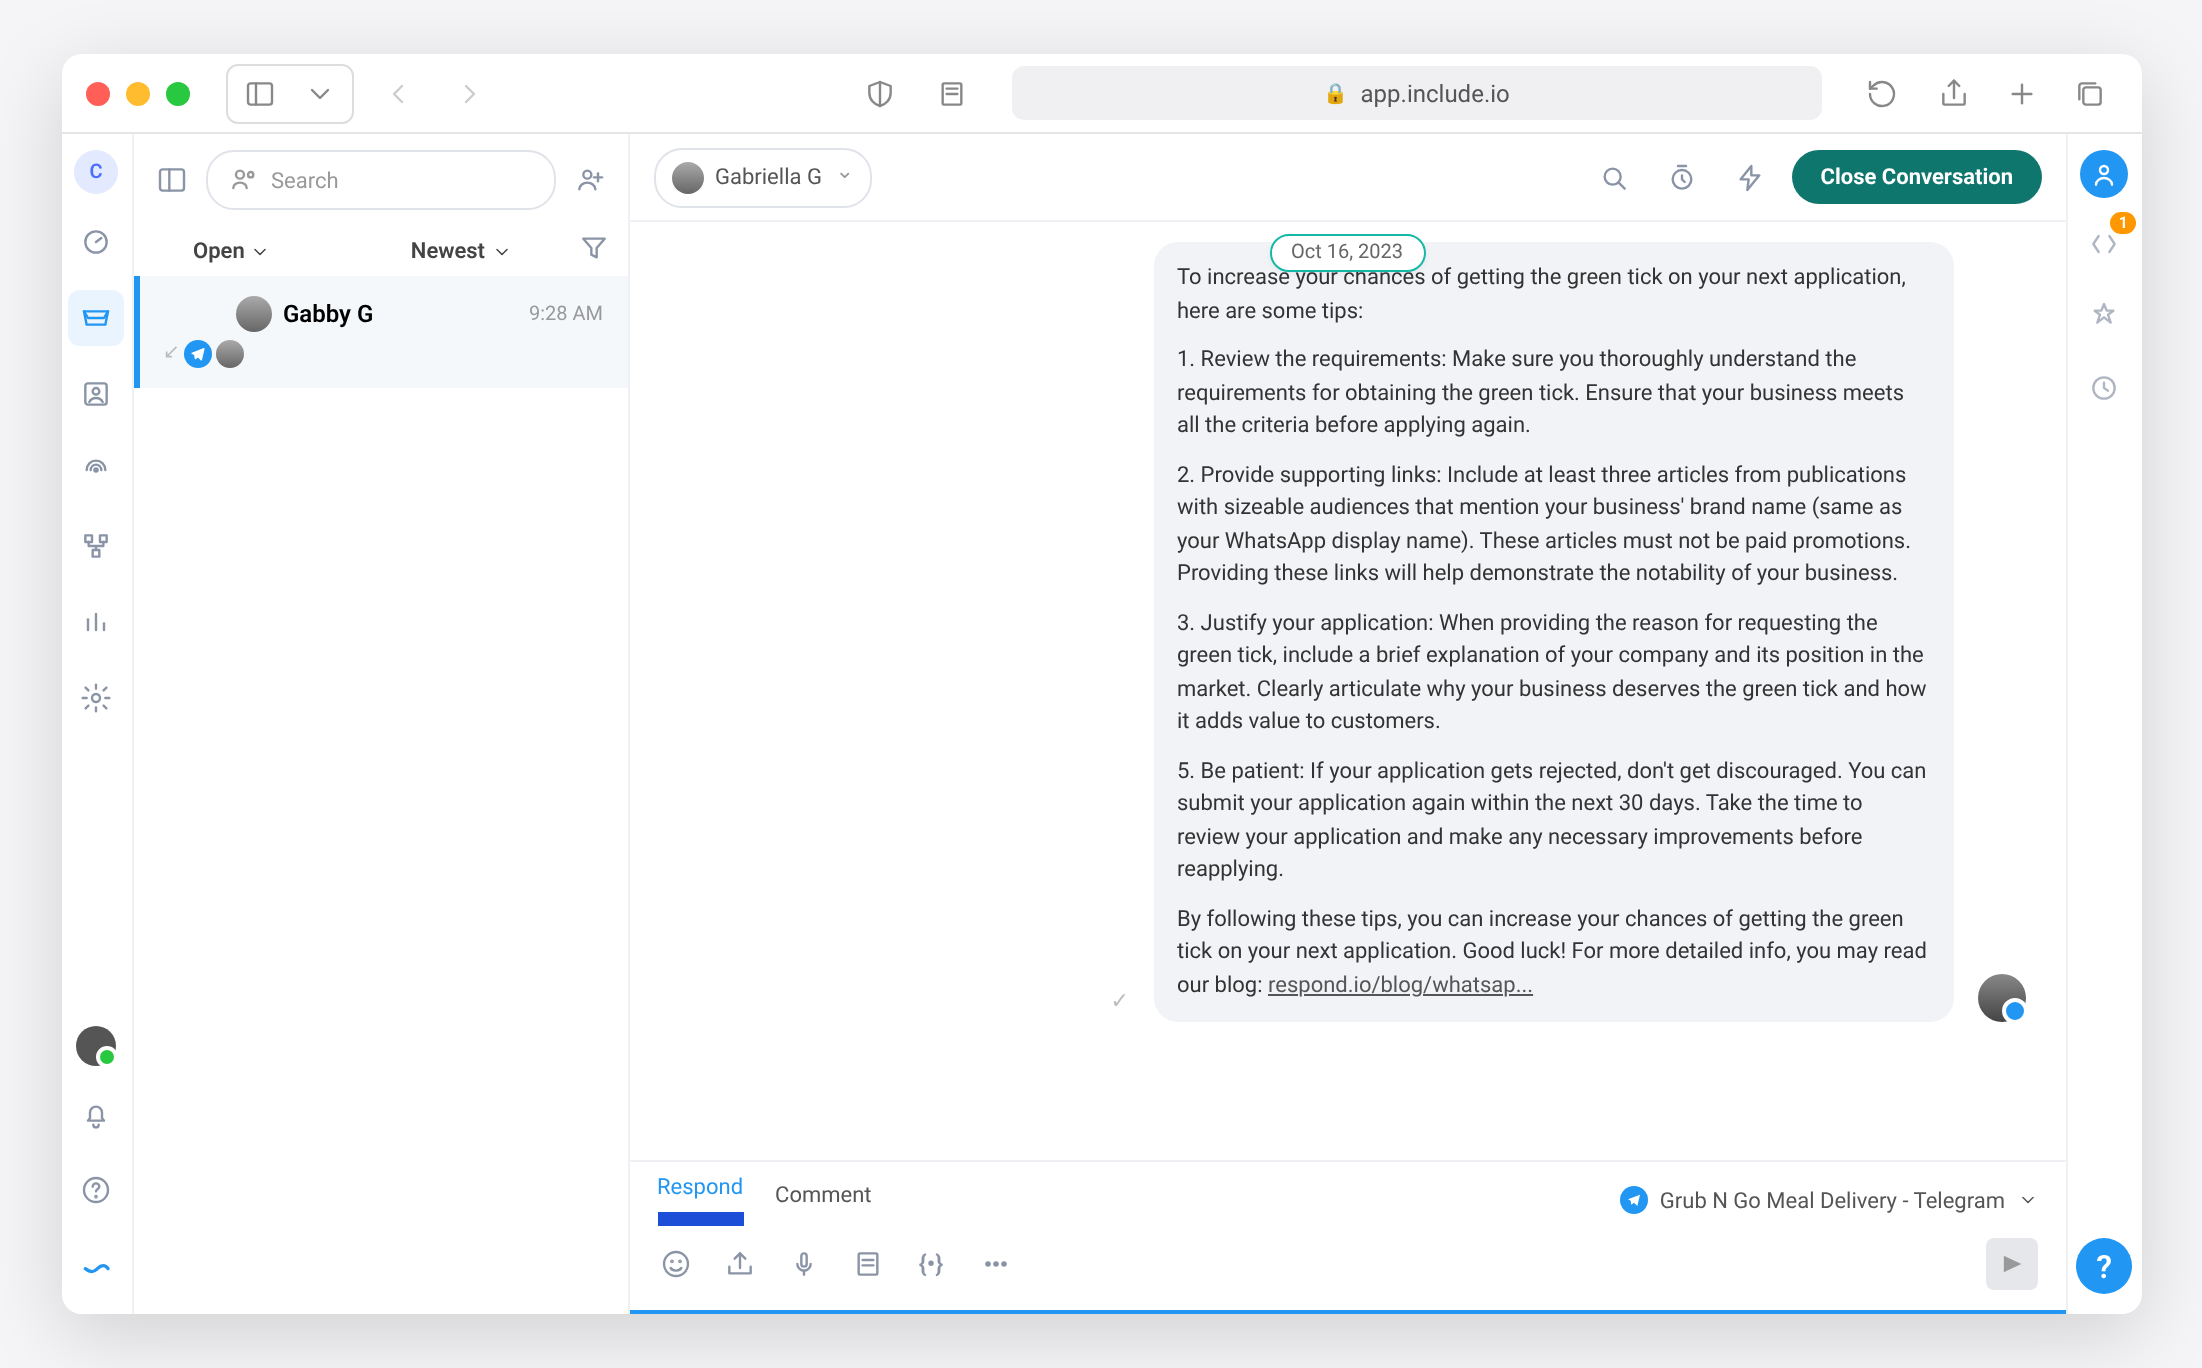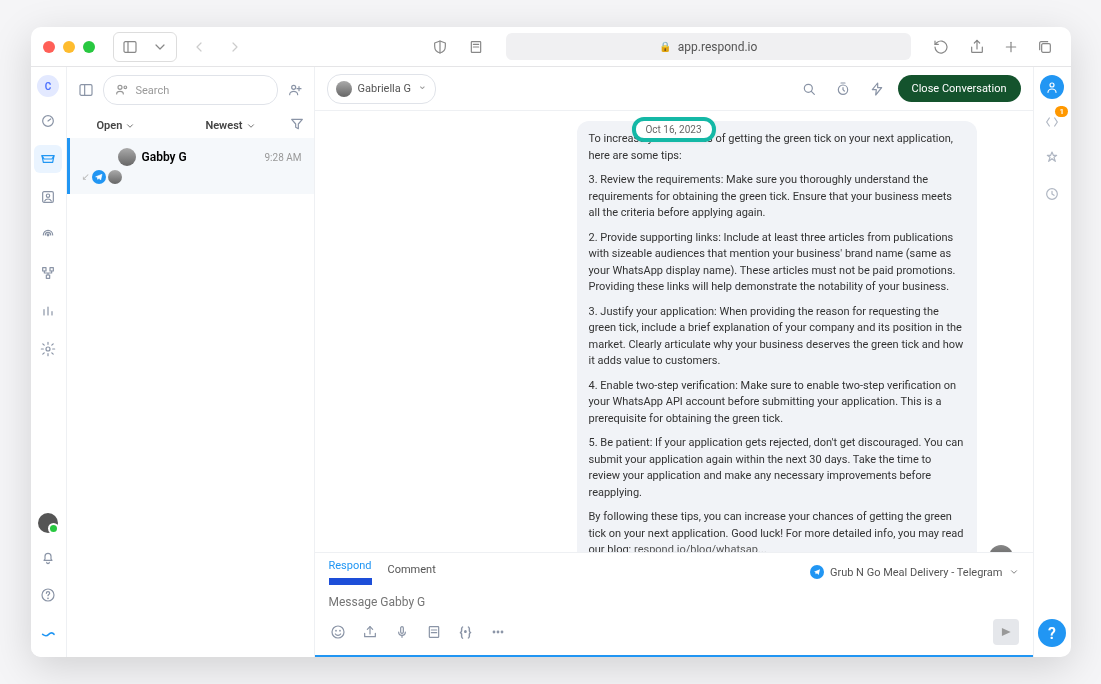--- a/index.html
+++ b/index.html
@@ -49,24 +49,24 @@
 .preview-icons { display:flex; gap:2px; align-items:center; }
 .chip-ico { width:14px; height:14px; border-radius:50%; display:inline-flex;align-items:center;justify-content:center;font-size:9px;color:#fff; }
 .chip-tg { background:#2196f3; }
 
 .chat { flex: 1; display: flex; flex-direction: column; min-width: 0; }
 .chat-header { height: 44px; display: flex; align-items: center; padding: 0 12px; gap: 8px; border-bottom: 1px solid #eef0f3; }
 .assignee { height: 30px; padding: 0 24px 0 8px; border: 1px solid #e0e3e9; border-radius: 14px; font-size: 11px; display: flex; align-items: center; gap: 6px; color: #555; position: relative; cursor:pointer; }
 .assignee::after { content:'⌄'; position:absolute; right:8px; top:4px; color:#999; }
 .ch-spacer { flex: 1; }
 .ch-icon { width: 26px; height: 26px; display: flex; align-items: center; justify-content: center; color: #8a94a6; cursor: pointer; }
-.close-btn { background: #14532d; color: #fff; border: none; padding: 7px 14px; border-radius: 16px; font-size: 11px; font-weight: 400; cursor: pointer; }
+.close-btn { background: #0f766e; color: #fff; border: none; padding: 7px 14px; border-radius: 16px; font-size: 11px; font-weight: 700; cursor: pointer; }
 
 .messages { flex: 1; overflow-y: auto; padding: 10px 20px; display: flex; flex-direction: column; gap: 10px; font-size: 11px; position:relative; }
-.date-float { position:absolute; top:6px; left:50%; transform:translateX(-50%); background:#fff; border:4px solid #14b8a6; border-radius:12px; padding:3px 10px; font-size:10px; color:#666; box-shadow:0 1px 3px rgba(0,0,0,0.05); z-index:2; }
+.date-float { position:absolute; top:6px; left:50%; transform:translateX(-50%); background:#fff; border:1px solid #14b8a6; border-radius:12px; padding:3px 10px; font-size:10px; color:#666; box-shadow:0 1px 3px rgba(0,0,0,0.05); z-index:2; }
 .msg-row { display:flex; justify-content:flex-end; gap:12px; align-items:flex-end; }
 .bubble-out { background:#f1f3f7; border-radius:12px; padding:10px 12px; max-width:400px; color:#333; line-height:1.5; position:relative; }
 .bubble-out p { margin-bottom:8px; }
 .bubble-out p:last-child { margin-bottom:0; }
 .bubble-out a { color:#555; }
 .check-out { color:#bbb; align-self:flex-end; margin-bottom:4px; }
 .avatar-msg { width:24px;height:24px;border-radius:50%; background:linear-gradient(#888,#444); position:relative; flex-shrink:0; }
 .avatar-msg::after{ content:''; position:absolute; bottom:-1px; right:-1px; width:9px;height:9px; background:#2196f3; border:2px solid #fff; border-radius:50%; }
 
 .composer { border-top: 1px solid #eef0f3; }
@@ -132,21 +132,21 @@
       </div>
     <div class="tb-btn">
         <svg viewBox="0 0 24 24">
           <rect x="5" y="4" width="14" height="16" rx="1"></rect>
           <line x1="8" y1="8" x2="16" y2="8"></line>
           <line x1="8" y1="12" x2="16" y2="12"></line>
         </svg>
       </div>
     <div class="addr">
       <span class="lock">🔒</span>
-      <span>app.respond.io</span>
+      <span>app.include.io</span>
     </div>
     <div class="tb-btn">
         <svg viewBox="0 0 24 24">
           <path d="M3 12a9 9 0 1 0 3-6.7L3 8"></path>
           <polyline points="3 3 3 8 8 8"></polyline>
         </svg>
       </div>
     <div class="tb-right">
       <div class="tb-btn">
           <svg viewBox="0 0 24 24">
@@ -339,24 +339,23 @@
           </div>
         <button class="close-btn">Close Conversation</button>
       </div>
 
       <div class="messages">
         <div class="date-float">Oct 16, 2023</div>
         <div class="msg-row">
           <span class="check-out">✓</span>
           <div class="bubble-out">
             <p>To increase your chances of getting the green tick on your next application, here are some tips:</p>
-            <p>3. Review the requirements: Make sure you thoroughly understand the requirements for obtaining the green tick. Ensure that your business meets all the criteria before applying again.</p>
+            <p>1. Review the requirements: Make sure you thoroughly understand the requirements for obtaining the green tick. Ensure that your business meets all the criteria before applying again.</p>
             <p>2. Provide supporting links: Include at least three articles from publications with sizeable audiences that mention your business' brand name (same as your WhatsApp display name). These articles must not be paid promotions. Providing these links will help demonstrate the notability of your business.</p>
             <p>3. Justify your application: When providing the reason for requesting the green tick, include a brief explanation of your company and its position in the market. Clearly articulate why your business deserves the green tick and how it adds value to customers.</p>
-            <p>4. Enable two-step verification: Make sure to enable two-step verification on your WhatsApp API account before submitting your application. This is a prerequisite for obtaining the green tick.</p>
             <p>5. Be patient: If your application gets rejected, don't get discouraged. You can submit your application again within the next 30 days. Take the time to review your application and make any necessary improvements before reapplying.</p>
             <p><span>By following these tips, you can increase your chances of getting the green tick on your next application. Good luck! For more detailed info, you may read our blog: </span><a href="#">respond.io/blog/whatsap...</a></p>
           </div>
           <div class="avatar-msg"></div>
         </div>
 
       </div>
 
       <div class="composer">
         <div class="tabs">
@@ -367,23 +366,20 @@
                 <svg viewBox="0 0 24 24" style="width:8px;height:8px">
                   <path d="M3 11l18-7-4 17-5-5-4 3-1-6z" fill="#fff" stroke="none"></path>
                 </svg>
               </span>
             <span>Grub N Go Meal Delivery - Telegram</span>
             <svg viewBox="0 0 24 24" style="width:10px;height:10px">
                 <polyline points="6 9 12 15 18 9"></polyline>
               </svg>
           </div>
         </div>
-        <div class="msg-input">
-          <input placeholder="Message Gabby G" style="">
-        </div>
         <div class="comp-icons">
           <div class="comp-icon">
               <svg viewBox="0 0 24 24">
                 <circle cx="12" cy="12" r="9"></circle>
                 <circle cx="9" cy="10" r="0.5" fill="currentColor"></circle>
                 <circle cx="15" cy="10" r="0.5" fill="currentColor"></circle>
                 <path d="M8 15c1 1.5 2.5 2 4 2s3-.5 4-2"></path>
               </svg>
             </div>
           <div class="comp-icon">

